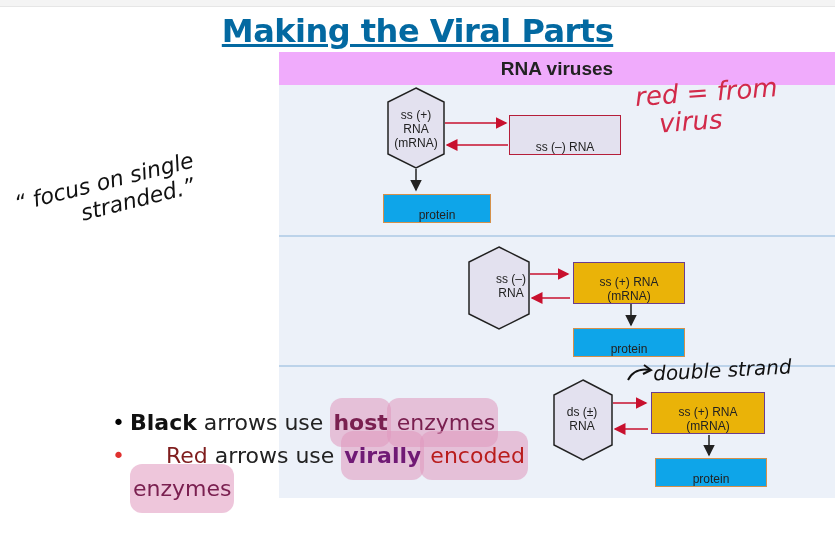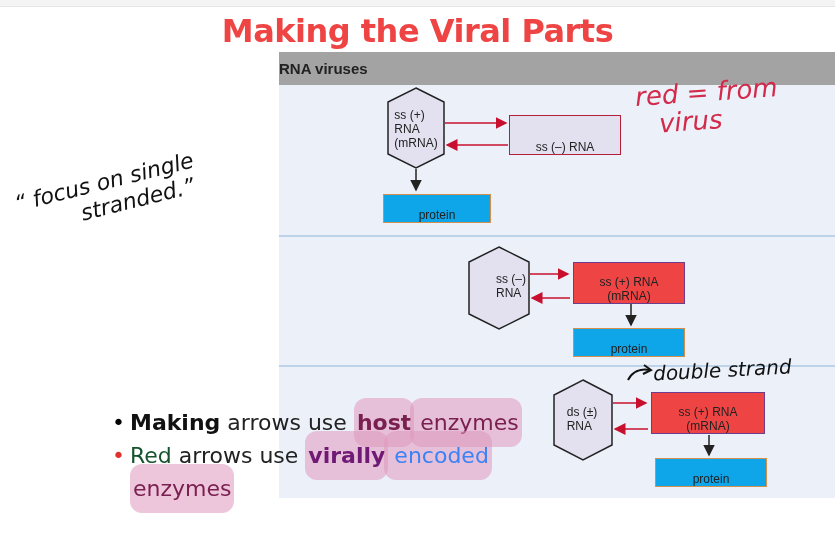--- a/index.html
+++ b/index.html
@@ -4,42 +4,43 @@
 <style>
   html, body { margin: 0; padding: 0; }
   body {
     width: 835px; height: 537px; position: relative; overflow: hidden;
     background: #ffffff;
     font-family: "Liberation Sans", "DejaVu Sans", sans-serif;
   }
   .top-strip { position:absolute; left:0; top:0; width:835px; height:6px; background:#f4f4f4; border-bottom:1px solid #e6e6e6; }
   .slide-title {
     position:absolute; left:0; width:835px; top:12px; text-align:center;
-    font-family: "DejaVu Sans", sans-serif; font-weight:bold; font-size:32px; color:#ef4444;
+    font-family: "DejaVu Sans", sans-serif; font-weight:bold; font-size:32px; color:#0369a1;
     letter-spacing:-0.5px;
+    text-decoration:underline;
   }
   .figure {
     position:absolute; left:279px; top:52px; width:556px; height:446px;
     background:#ecf1f9; overflow:hidden;
   }
   .fig-header {
     position:absolute; left:0; top:0; width:100%; height:33px;
-    background:#a3a3a3; text-align:left; line-height:33px;
-    font-size:15px; font-weight:bold; color:#222;
+    background:#f0abfc; text-align:center; line-height:33px;
+    font-size:19px; font-weight:bold; color:#222;
   }
   .fig-divider { position:absolute; left:0; width:100%; height:2px; background:#bcd3ea; }
   .box {
     position:absolute; display:flex; align-items:flex-end; justify-content:center; text-align:center;
     font-size:12px; color:#222; line-height:14px; box-sizing:border-box;
   }
   .box.rna { background:#e3e1ef; border:1.5px solid #b51e3a; }
-  .box.mrna { background:#ef4444; border:1.5px solid #6a3d8f; }
+  .box.mrna { background:#eab308; border:1.5px solid #6a3d8f; }
   .box.protein { background:#0ea5e9; border:1.5px solid #d4904a; }
   .hex-label {
-    position:absolute; display:flex; align-items:center; justify-content:center; 
+    position:absolute; display:flex; align-items:center; justify-content:center; text-align:center;
     font-size:12px; color:#222; line-height:14px;
   }
   svg.overlay { position:absolute; left:0; top:0; }
   .hand {
     position:absolute; font-family: "DejaVu Sans", sans-serif; font-style:italic;
   }
   .bullets { position:absolute; left:112px; top:406px; width:440px; }
   .bullet-line { font-family:"DejaVu Sans", sans-serif; font-size:22px; line-height:33px; white-space:nowrap; position:relative; }
   .dot { display:inline-block; width:18px; }
   .hl { background:rgba(224,152,190,0.55); border-radius:12px; padding:12px 3px; }
@@ -137,21 +138,21 @@
   <div style="padding-left:62px;">stranded.”</div>
 </div>
 <svg class="overlay" width="835" height="537" style="pointer-events:none;">
   <path d="M628,380 C632,372 640,368 650,370" stroke="#111" stroke-width="2" fill="none"></path>
   <path d="M644,365 L651,370 L643,374" stroke="#111" stroke-width="2" fill="none"></path>
 </svg>
 <div class="hand" style="left:653px; top:358px; color:#111; font-size:20px; transform:rotate(-3deg);">double strand</div>
 
 <div class="bullets">
   <div class="bullet-line">
-    <span class="dot">•</span><b style="color:#111;">Making</b><span style="color:#222;"> arrows use </span><span class="hl" style="font-weight:bold; color:#7a2050;">host</span><span class="hl" style="margin-left:-4px; color:#7a2050;"> enzymes</span>
+    <span class="dot">•</span><b style="color:#111;">Black</b><span style="color:#222;"> arrows use </span><span class="hl" style="font-weight:bold; color:#7a2050;">host</span><span class="hl" style="margin-left:-4px; color:#7a2050;"> enzymes</span>
   </div>
   <div class="bullet-line">
-    <span class="dot" style="color:#e0312f;">•</span><span style="color:#14532d;">Red</span><span style="color:#222;"> arrows use </span><span class="hl" style="font-weight:bold; color:#701a75;">virally</span><span class="hl" style="margin-left:-4px; color:#3b82f6;"> encoded</span>
+    <span class="dot" style="color:#e0312f;">•</span><span style="color:#7f1d1d;margin-left:36px;">Red</span><span style="color:#222;"> arrows use </span><span class="hl" style="font-weight:bold; color:#701a75;">virally</span><span class="hl" style="margin-left:-4px; color:#b91c1c;"> encoded</span>
   </div>
   <div class="bullet-line" style="padding-left:18px;">
     <span class="hl" style="color:#7a2050;">enzymes</span>
   </div>
 </div>
 
 </body></html>

